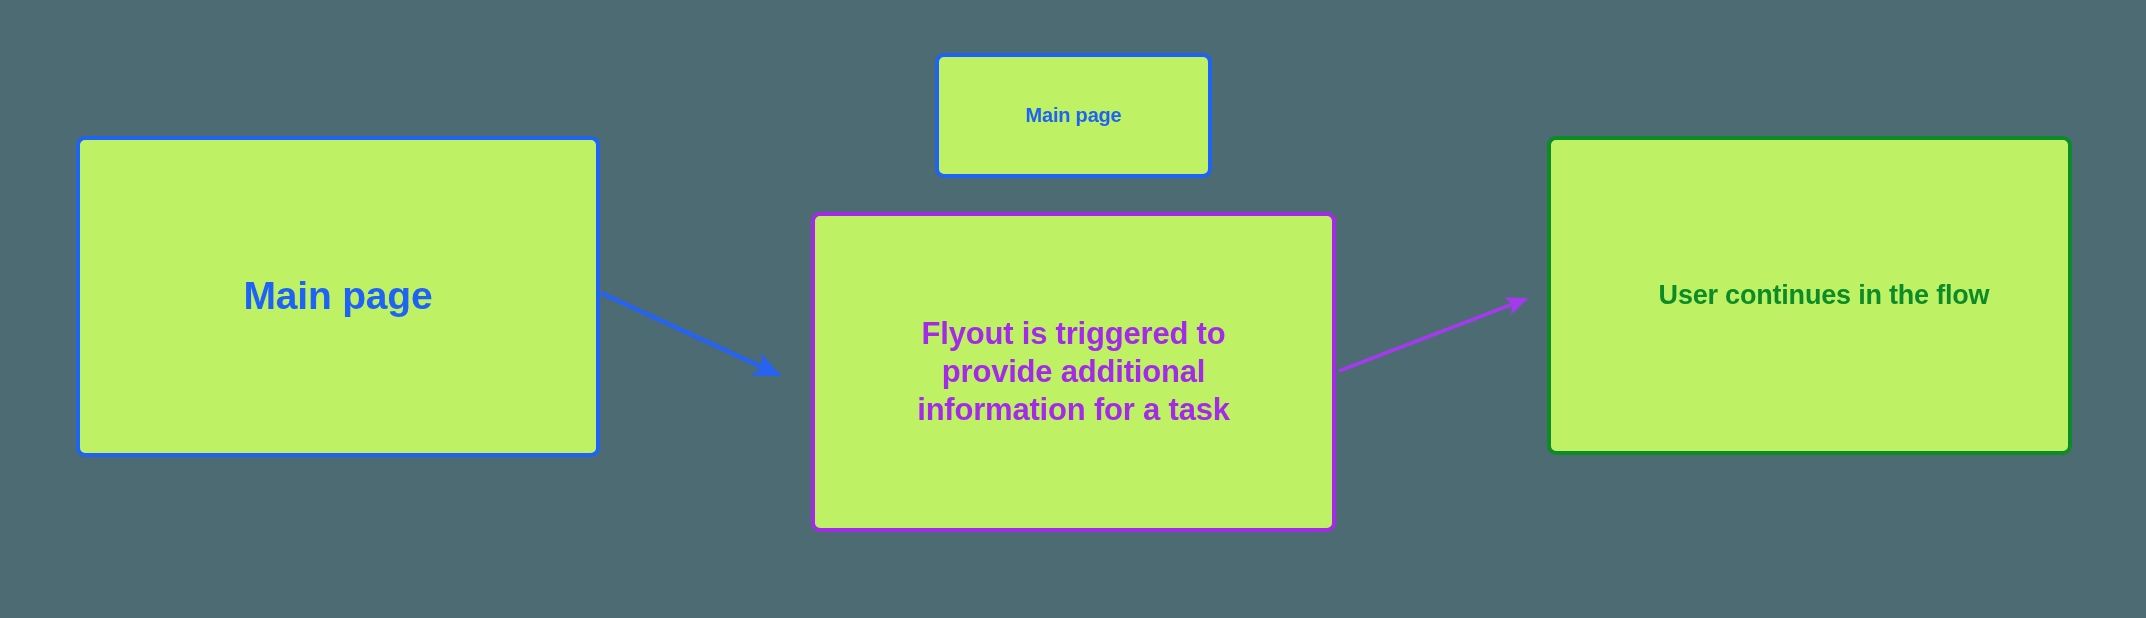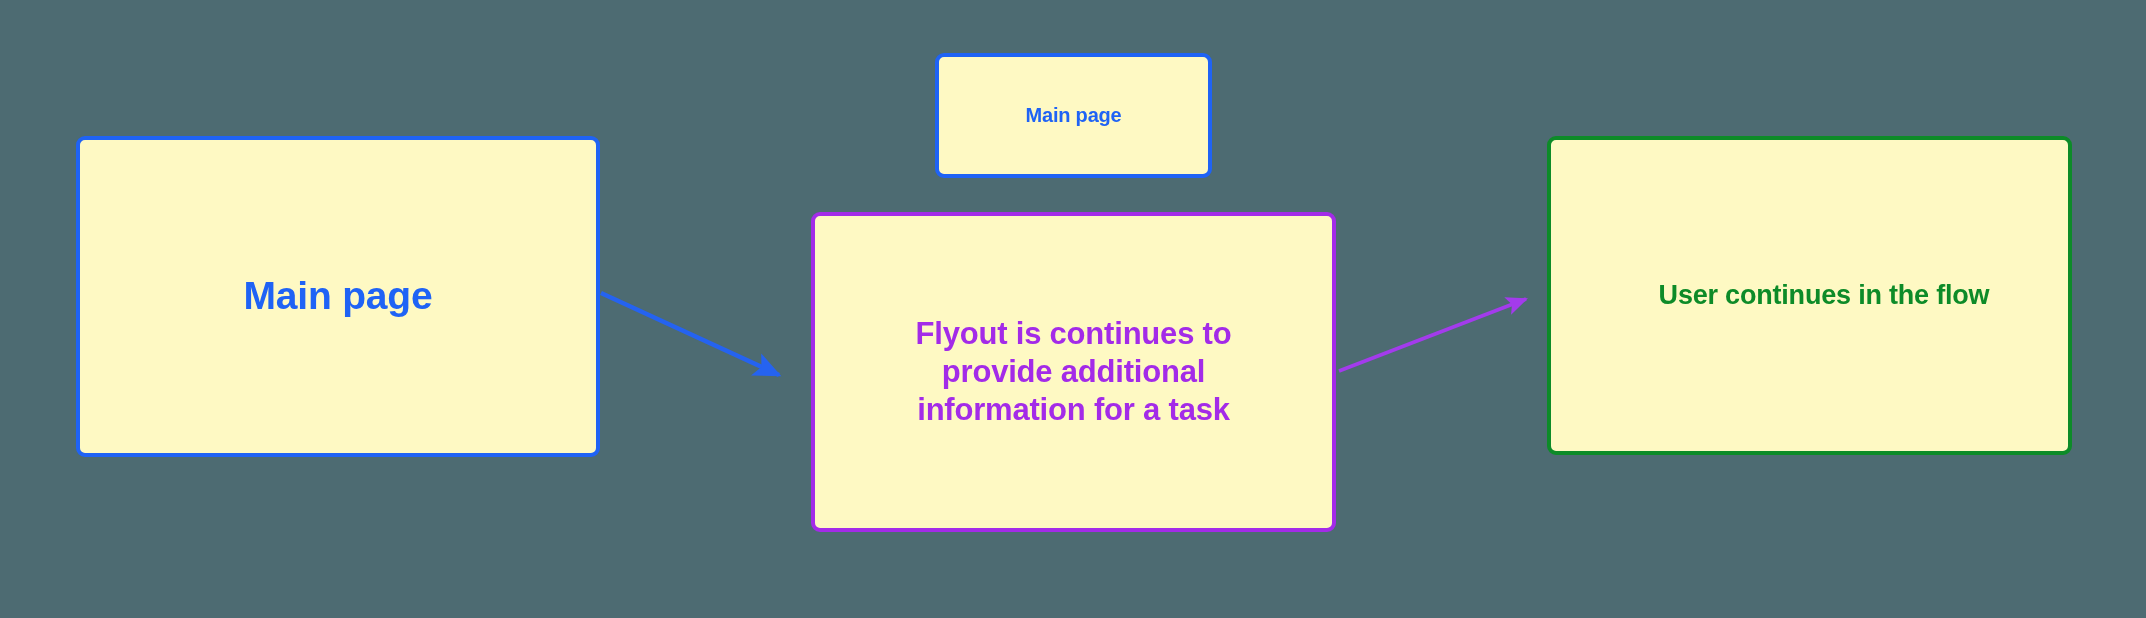--- a/index.html
+++ b/index.html
@@ -14,21 +14,21 @@
   }
   #canvas {
     position: relative;
     width: 2146px;
     height: 618px;
     background: #4d6b72;
   }
   .node {
     position: absolute;
     box-sizing: border-box;
-    background: #fef9c3;
+    background: #bef264;
     border-style: solid;
     border-radius: 9px;
     display: flex;
     align-items: center;
     justify-content: center;
     text-align: center;
   }
   .node-label {
     font-weight: bold;
     line-height: 1.25;
@@ -126,21 +126,21 @@
 
   <div class="node" id="node-main-page-left">
     <span class="node-label">Main page</span>
   </div>
 
   <div class="node" id="node-main-page-top">
     <span class="node-label">Main page</span>
   </div>
 
   <div class="node" id="node-flyout">
-    <span class="node-label">Flyout is continues to
+    <span class="node-label">Flyout is triggered to
 provide additional
 information for a task</span>
   </div>
 
   <div class="node" id="node-user-continues">
     <span class="node-label">User continues in the flow</span>
   </div>
 
 </div>
 

